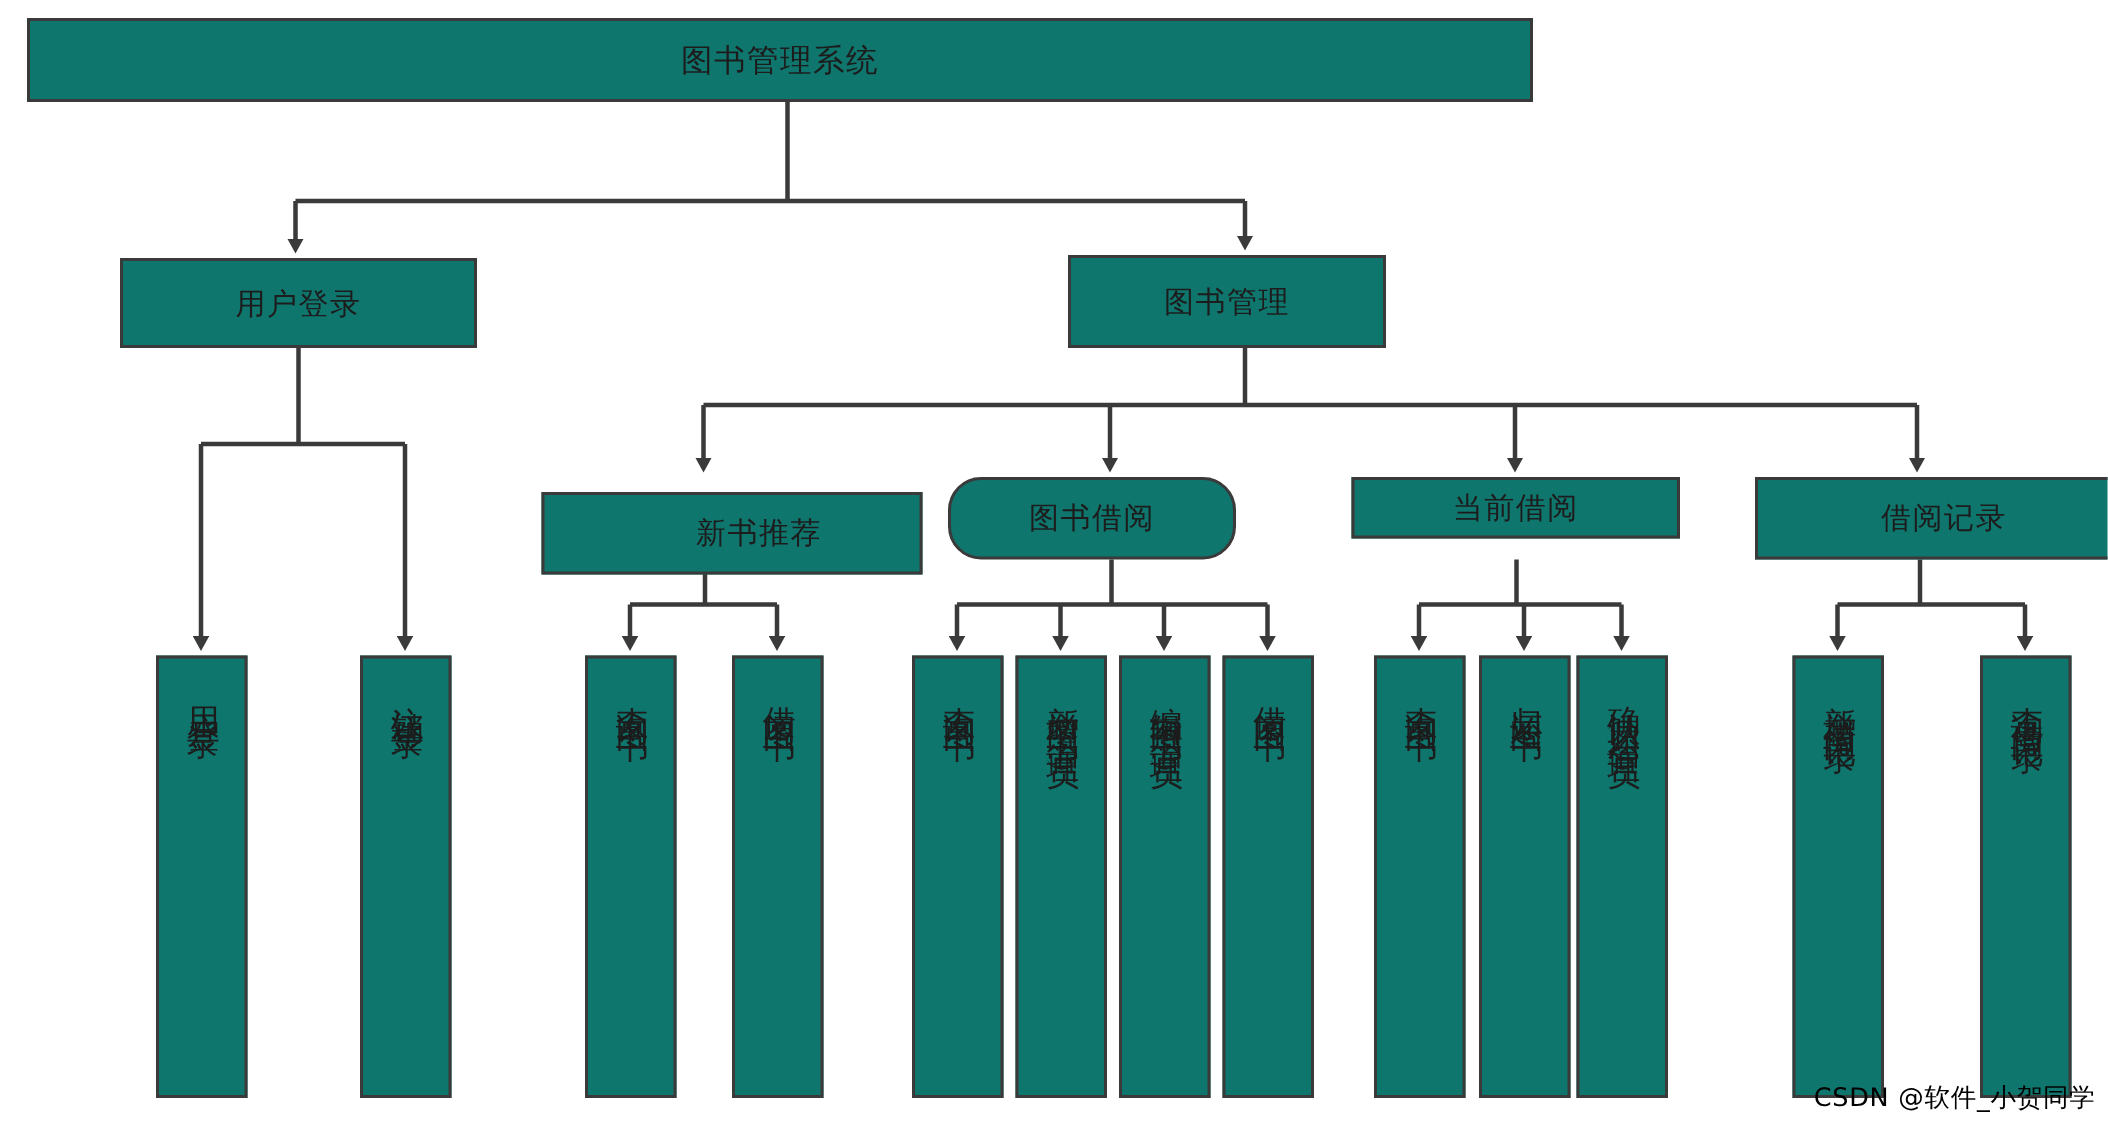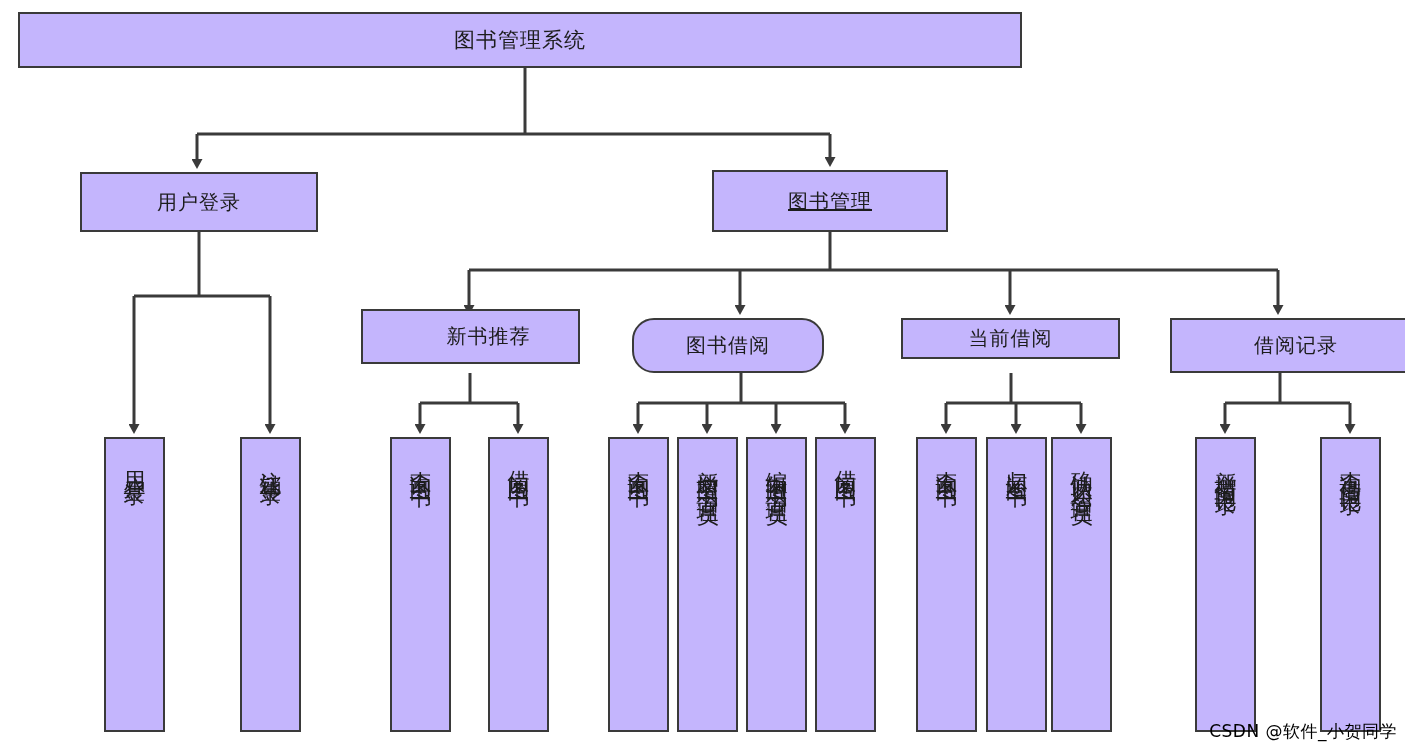--- a/index.html
+++ b/index.html
@@ -10,21 +10,21 @@
     font-family:"DejaVu Sans","Liberation Sans",sans-serif;
     overflow:hidden;
     position:relative;
   }
   #diagram{position:absolute;left:0;top:0;width:1405px;height:747px;}
   svg.wires{position:absolute;left:0;top:0;width:1405px;height:747px;}
 
   .node{
     position:absolute;
     box-sizing:border-box;
-    background:#c4b5fd;
+    background:#0f766e;
     border:2.5px solid #3a3a3a;
     display:flex;
     align-items:center;
     justify-content:center;
     color:#1c1c1c;
     z-index:2;
   }
   .node-label{
     display:block;
     text-align:center;
@@ -122,25 +122,25 @@
   </svg>
 
   <div class="node root" style="left:18px;top:12px;width:1004px;height:56px;">
     <span class="node-label">图书管理系统</span>
   </div>
 
   <div class="node lvl1" style="left:80px;top:172px;width:238px;height:60px;">
     <span class="node-label">用户登录</span>
   </div>
 
-  <div class="node lvl1" style="left:712px;top:170px;width:236px;height:62px;text-decoration:underline;">
+  <div class="node lvl1" style="left:712px;top:170px;width:212px;height:62px;">
     <span class="node-label">图书管理</span>
   </div>
 
-  <div class="node lvl2" style="left:361px;top:309px;width:219px;height:55px;padding-left:36px;">
+  <div class="node lvl2" style="left:361px;top:328px;width:254px;height:55px;padding-left:36px;">
     <span class="node-label">新书推荐</span>
   </div>
 
   <div class="node lvl2" style="left:632px;top:318px;width:192px;height:55px;border-radius:22px;">
     <span class="node-label">图书借阅</span>
   </div>
 
   <div class="node lvl2" style="left:901px;top:318px;width:219px;height:41px;">
     <span class="node-label">当前借阅</span>
   </div>

